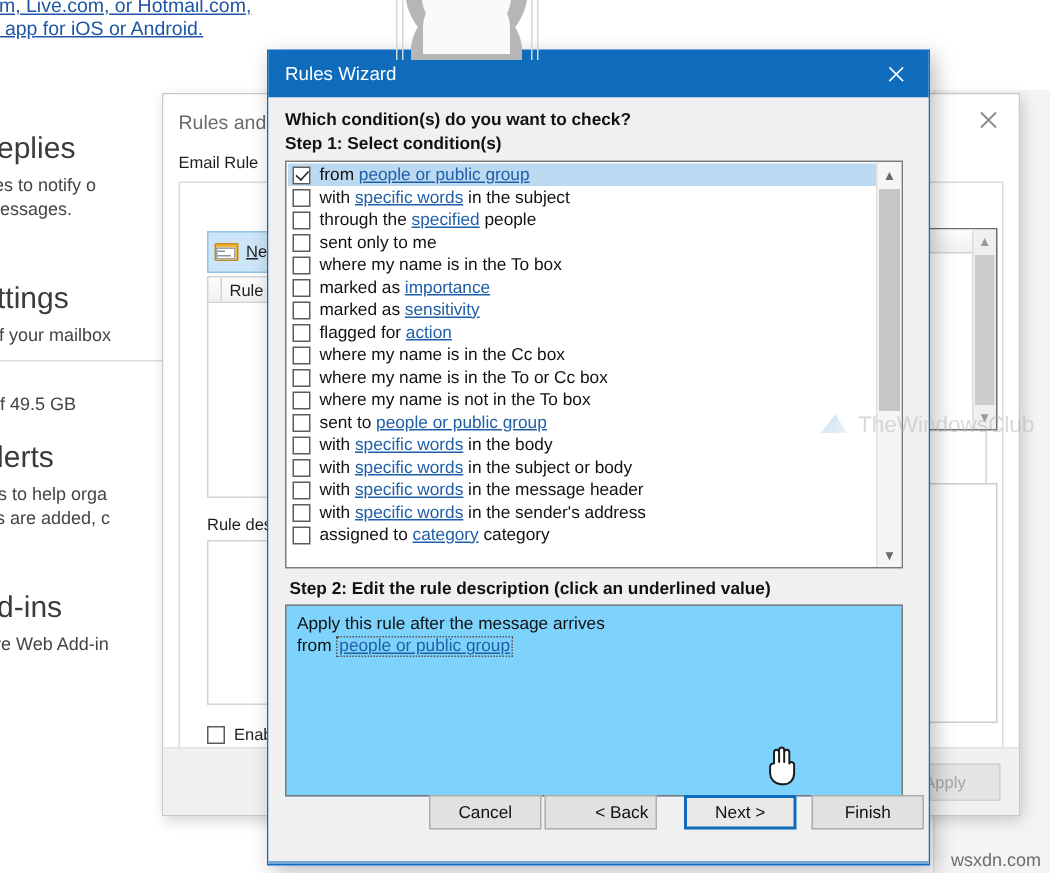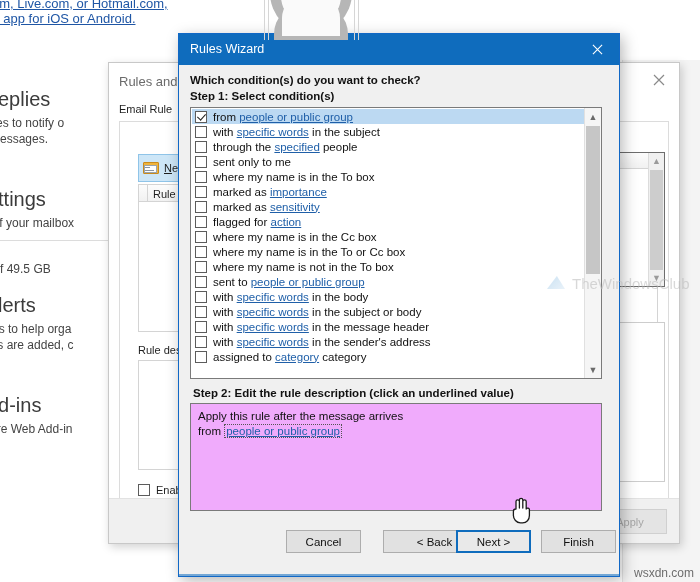--- a/index.html
+++ b/index.html
@@ -110,34 +110,34 @@
   #cond-sb .arw.up{top:0;}
   #cond-sb .arw.dn{bottom:0;}
   #cond-thumb{position:absolute;left:1px;right:1px;top:18px;height:148px;background:#c6c6c6;}
   
   #wm{position:absolute;left:368px;top:210px;display:flex;align-items:flex-start;gap:7px;
       opacity:.55;pointer-events:none;}
   #wm .logo{width:18px;height:14px;background:linear-gradient(135deg,#9fc9e8,#d9e9f6);
       clip-path:polygon(0 100%,55% 8%,100% 100%);}
   #wm .txt{font-size:15px;color:#b9b9b9;white-space:nowrap;}
   #wz-step2{position:absolute;left:14px;top:322px;font-size:11.5px;font-weight:bold;color:#111;}
-  #desc-box{position:absolute;left:11px;top:338px;width:412px;height:108px;
-      background:#f0abfc;border:1px solid #7a7a7a;box-sizing:border-box;padding:5px 7px;}
+  #desc-box{position:absolute;left:11px;top:338px;width:412px;height:128px;
+      background:#7dd3fc;border:1px solid #7a7a7a;box-sizing:border-box;padding:5px 7px;}
   .desc-line{font-size:11.5px;color:#111;line-height:15px;white-space:nowrap;}
   #desc-link{color:#1f5fa8;text-decoration:underline;border:1px dotted #555;padding:0 1px;}
   
   #hand{position:absolute;left:331px;top:431px;width:22px;height:28px;pointer-events:none;}
   
   #wz-btns{position:absolute;left:0;bottom:0;width:100%;height:54px;}
   .wbtn{position:absolute;top:8px;width:75px;height:23px;background:#e1e1e1;
       border:1px solid #adadad;box-sizing:border-box;font-size:11.5px;color:#111;
       display:flex;align-items:center;justify-content:center;}
   .wbtn.focus{border:2px solid #0f6cbd;background:#e9e9e9;}
   #btn-cancel{left:107px;}
-  #btn-back{left:204px;padding-left:28px;}
+  #btn-back{left:184px;padding-left:28px;}
   #btn-next{left:277px;}
   #btn-finish{left:362px;}
   #wz-bottomline{position:absolute;left:0;bottom:0;width:100%;height:2px;background:#0f6cbd;opacity:.55;}
   
   #wsx{position:absolute;right:6px;bottom:2px;font-size:12px;color:#6d6d6d;}
 </style>
 </head>
 <body>
 
 <div id="backdrop">

